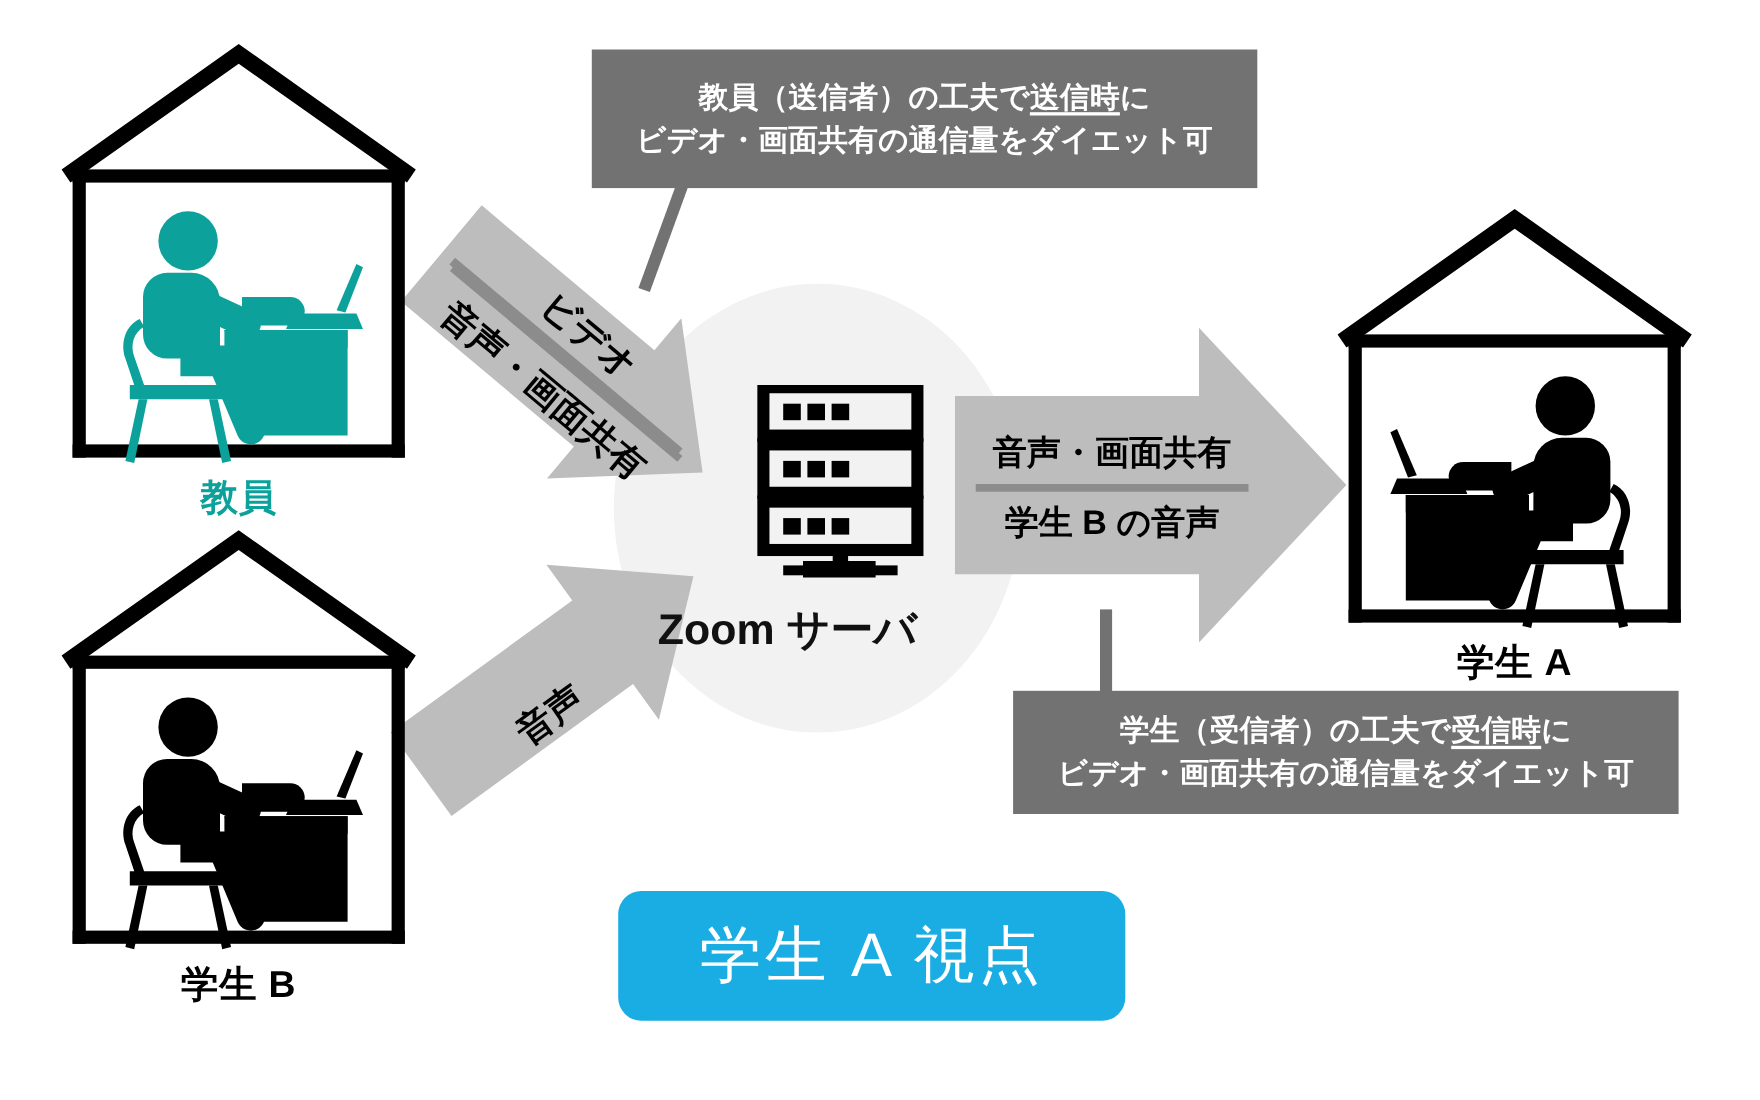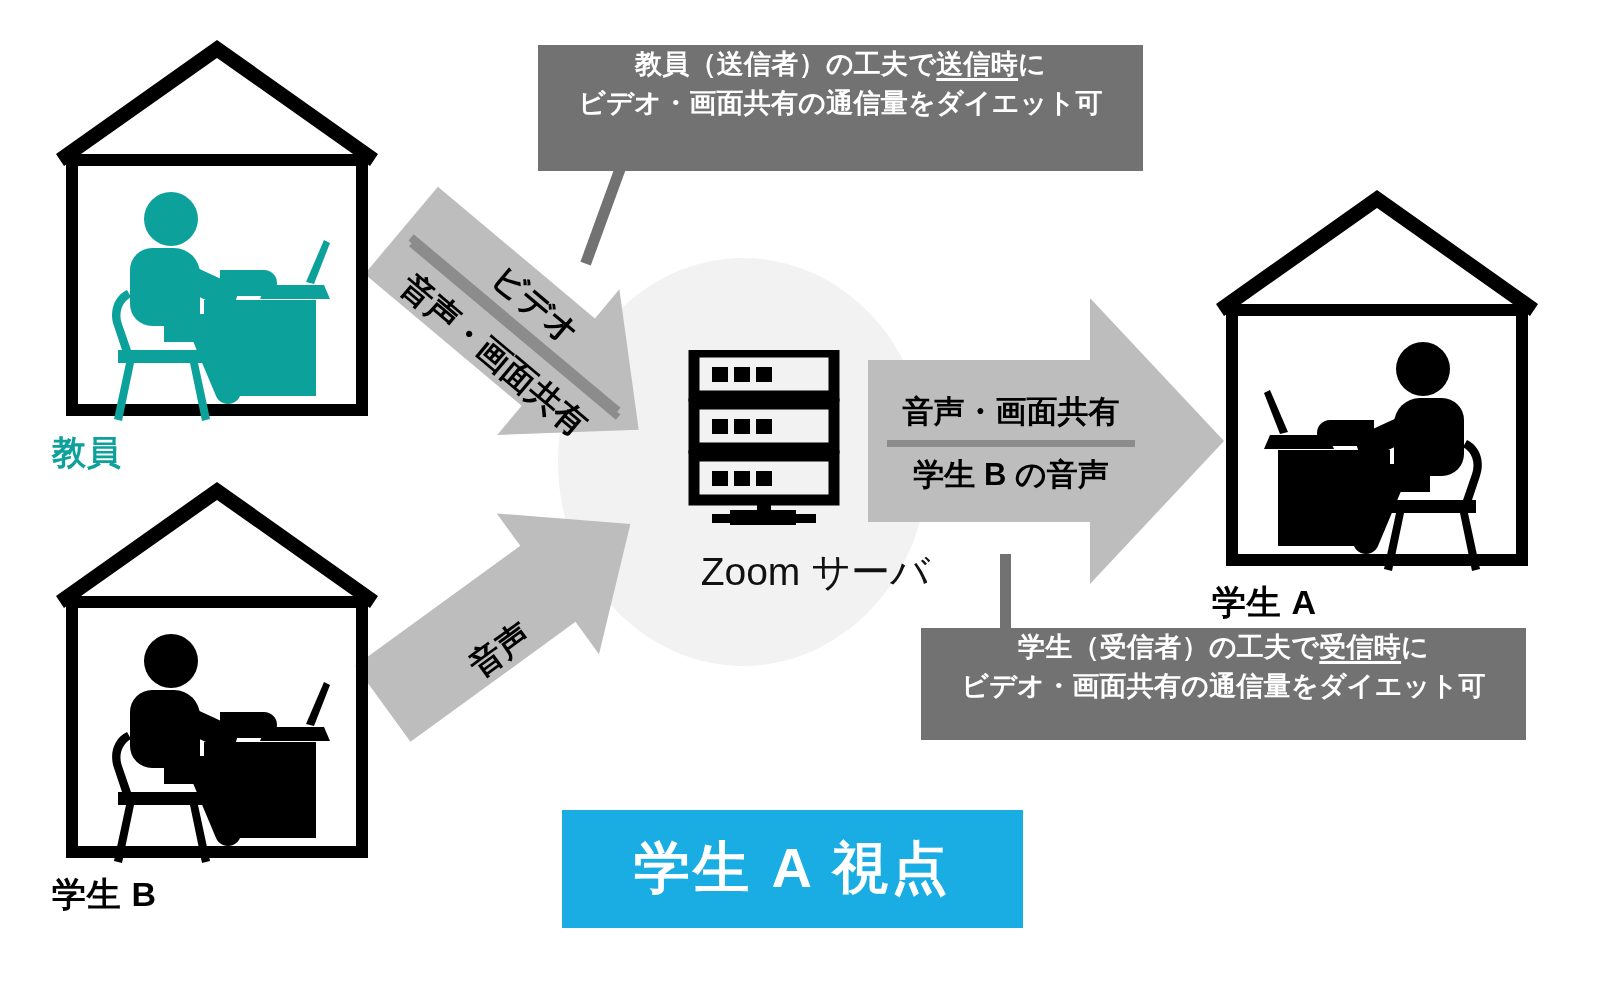--- a/index.html
+++ b/index.html
@@ -8,58 +8,58 @@
     font-family:"Liberation Sans","DejaVu Sans",sans-serif;
     -webkit-font-smoothing:antialiased;
   }
   #stage{position:absolute;left:0;top:0;width:1600px;height:1000px;}
   .abs{position:absolute;}
 
   
   .house{position:absolute;}
   .house svg{display:block;}
   .house-label{
-    position:absolute;left:0;width:100%;
+    position:absolute;left:0;width:100%;text-align:center;
     font-weight:bold;letter-spacing:.02em;white-space:nowrap;
   }
 
   
   .server-circle{
     position:absolute;border-radius:50%;background:#f2f2f2;
   }
   .server-label{
-    position:absolute;text-align:right;font-weight:normal;color:#111;
+    position:absolute;text-align:left;font-weight:bold;color:#111;
     white-space:nowrap;
   }
 
   
   .callout{
     position:absolute;background:#727272;color:#ffffff;
-    display:flex;flex-direction:column;align-items:center;justify-content:flex-start;
+    display:flex;flex-direction:column;align-items:center;justify-content:center;
     box-sizing:border-box;
   }
   .callout .line{
     font-weight:bold;white-space:nowrap;line-height:1.45;
     letter-spacing:.01em;
   }
   .u{ text-decoration:underline; text-underline-offset:5px; text-decoration-thickness:3px;}
   .leader{position:absolute;background:#727272;}
 
   
   .arrow-text{
     position:absolute;display:flex;flex-direction:column;align-items:center;
     justify-content:center;color:#000;font-weight:bold;white-space:nowrap;
     line-height:1.2;
   }
   .arrow-text .rule{background:#8c8c8c;height:7px;}
 
   
   .banner{
     position:absolute;display:flex;align-items:center;justify-content:center;
-    color:#ffffff;font-weight:bold;letter-spacing:.06em;
+    color:#ffffff;font-weight:normal;letter-spacing:.06em;border-radius:21px;
   }
 </style>
 </head>
 <body>
 
 <div id="stage">
 
   <div class="server-circle" style="left:558px;top:258px;width:370px;height:408px;"></div>
 
   <svg class="abs" style="left:355px;top:165px;width:330px;height:330px;" viewBox="0 0 330 330">

